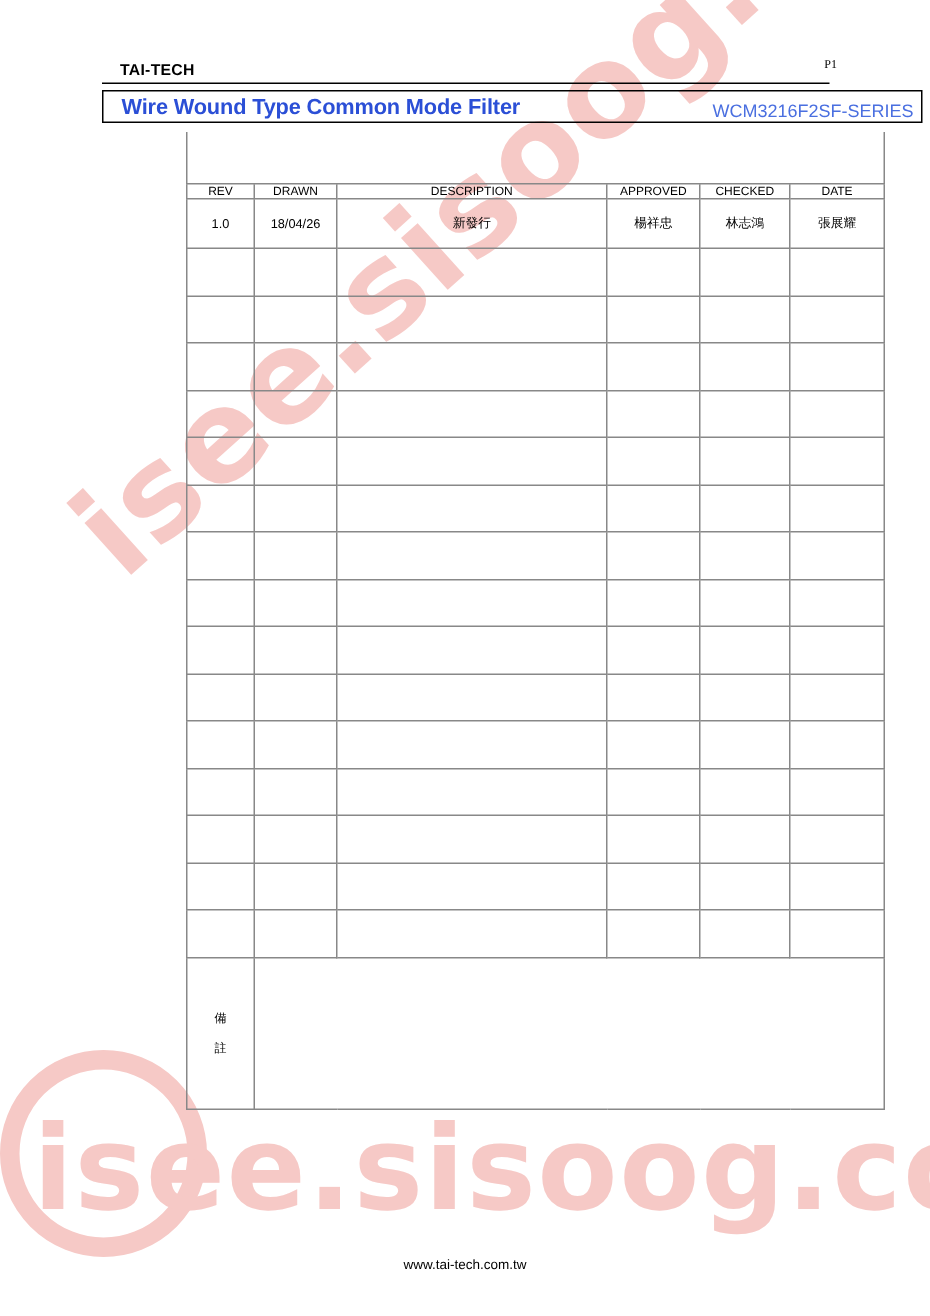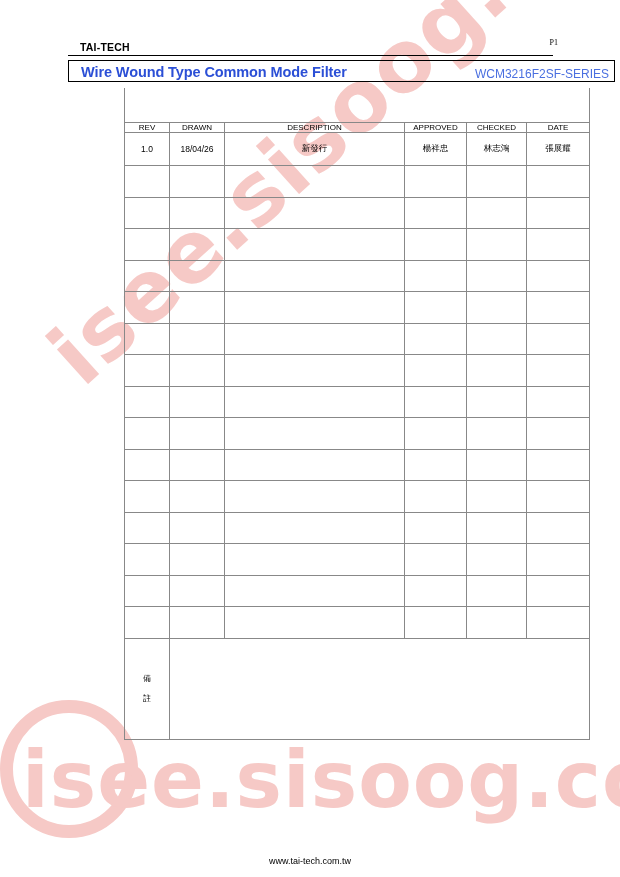--- a/index.html
+++ b/index.html
@@ -166,21 +166,21 @@
   .note-label {
     font-family: "DejaVu Sans", "Liberation Sans", sans-serif;
     font-size: 11px;
     line-height: 2.4;
     text-align: center;
   }
 
   .footer {
     position: absolute;
     left: 0;
-    top: 856px;
+    top: 838px;
     width: 620px;
     text-align: center;
     font-size: 9px;
     color: #000;
     font-family: "Liberation Sans", sans-serif;
   }
 </style>
 </head>
 <body>
 

